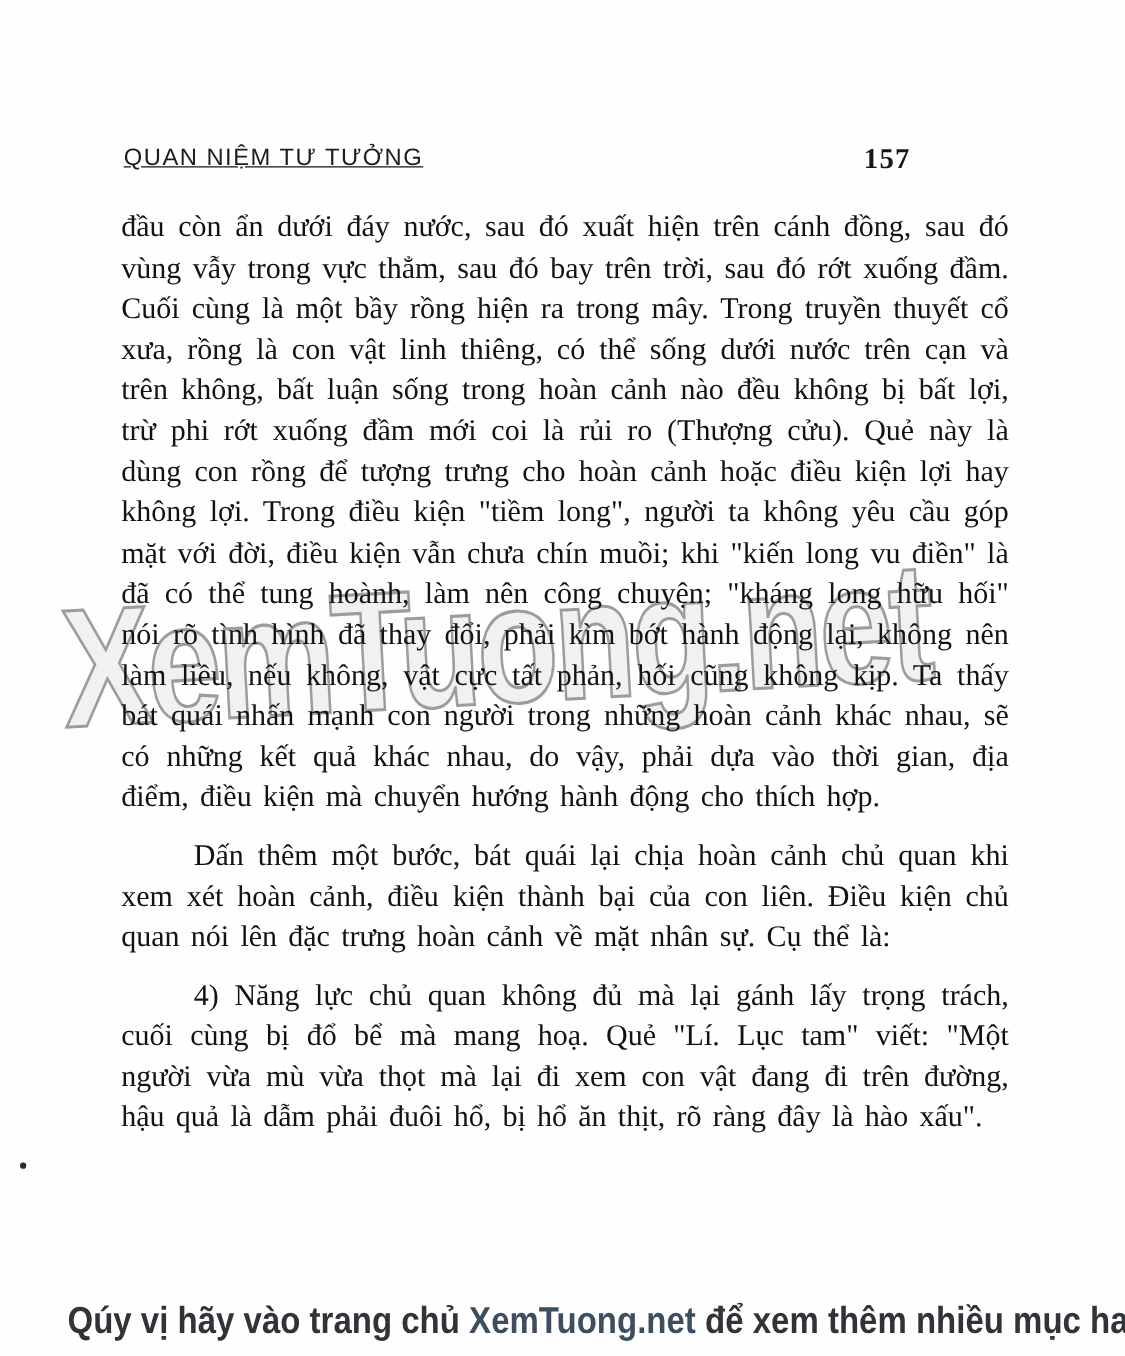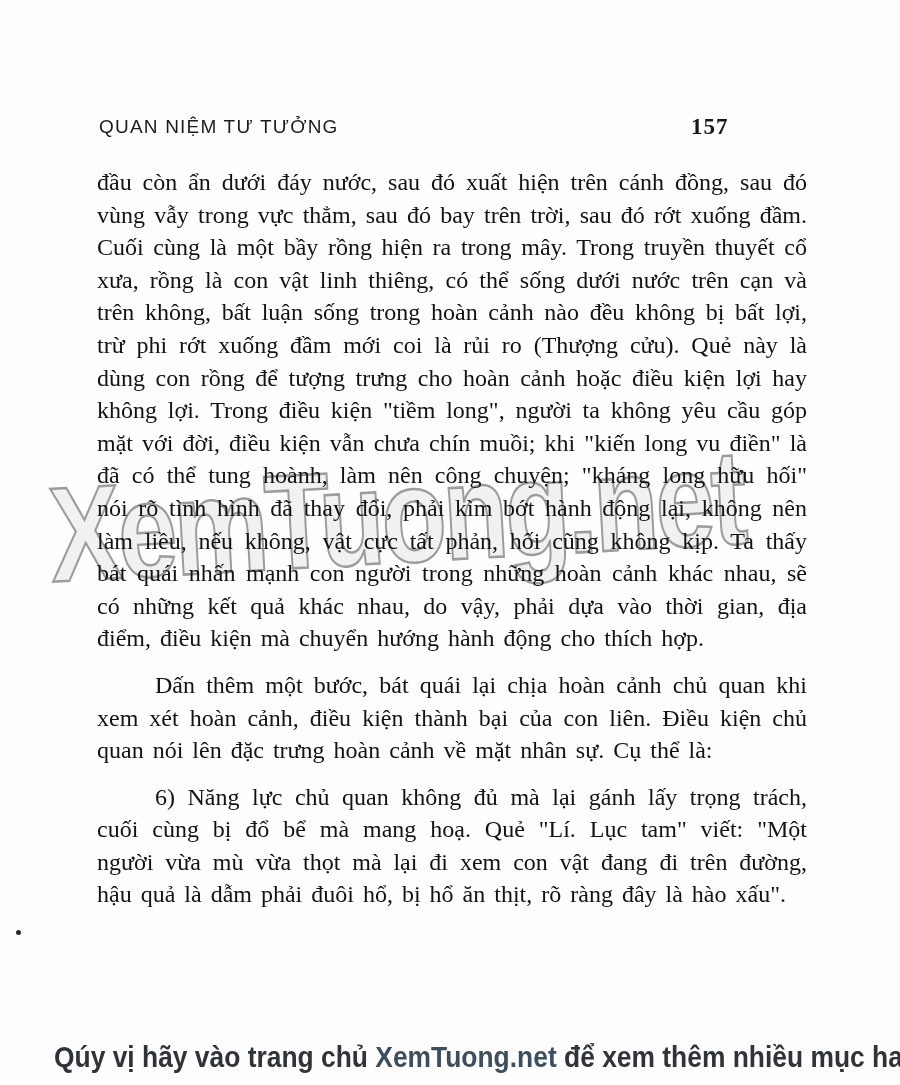--- a/index.html
+++ b/index.html
@@ -19,20 +19,21 @@
 
   
   .running-head {
     position: absolute;
     top: 116px;
     left: 99px;
     right: 95px;
     display: flex;
     justify-content: space-between;
     align-items: baseline;
+    text-decoration: underline;
   }
   .head-title {
     font-family: "Liberation Sans", sans-serif;
     font-size: 19px;
     letter-spacing: 1.2px;
     color: #1c1c1c;
     text-transform: uppercase;
   }
   .head-pagenum {
     position: absolute;
@@ -128,21 +129,21 @@
   <div class="watermark">XemTuong.net</div>
 
   <div class="running-head">
     <span class="head-title">QUAN NIỆM TƯ TƯỞNG</span>
     <span class="head-pagenum">157</span>
   </div>
 
   <div class="content">
     <p>đầu còn ẩn dưới đáy nước, sau đó xuất hiện trên cánh đồng, sau đó vùng vẫy trong vực thẳm, sau đó bay trên trời, sau đó rớt xuống đầm. Cuối cùng là một bầy rồng hiện ra trong mây. Trong truyền thuyết cổ xưa, rồng là con vật linh thiêng, có thể sống dưới nước trên cạn và trên không, bất luận sống trong hoàn cảnh nào đều không bị bất lợi, trừ phi rớt xuống đầm mới coi là rủi ro (Thượng cửu). Quẻ này là dùng con rồng để tượng trưng cho hoàn cảnh hoặc điều kiện lợi hay không lợi. Trong điều kiện "tiềm long", người ta không yêu cầu góp mặt với đời, điều kiện vẫn chưa chín muồi; khi "kiến long vu điền" là đã có thể tung hoành, làm nên công chuyện; "kháng long hữu hối" nói rõ tình hình đã thay đổi, phải kìm bớt hành động lại, không nên làm liều, nếu không, vật cực tất phản, hối cũng không kịp. Ta thấy bát quái nhấn mạnh con người trong những hoàn cảnh khác nhau, sẽ có những kết quả khác nhau, do vậy, phải dựa vào thời gian, địa điểm, điều kiện mà chuyển hướng hành động cho thích hợp.</p>
     <p class="indent">Dấn thêm một bước, bát quái lại chịa hoàn cảnh chủ quan khi xem xét hoàn cảnh, điều kiện thành bại của con liên. Điều kiện chủ quan nói lên đặc trưng hoàn cảnh về mặt nhân sự. Cụ thể là:</p>
-    <p class="indent">6) Năng lực chủ quan không đủ mà lại gánh lấy trọng trách, cuối cùng bị đổ bể mà mang hoạ. Quẻ "Lí. Lục tam" viết: "Một người vừa mù vừa thọt mà lại đi xem con vật đang đi trên đường, hậu quả là dẫm phải đuôi hổ, bị hổ ăn thịt, rõ ràng đây là hào xấu".</p>
+    <p class="indent">4) Năng lực chủ quan không đủ mà lại gánh lấy trọng trách, cuối cùng bị đổ bể mà mang hoạ. Quẻ "Lí. Lục tam" viết: "Một người vừa mù vừa thọt mà lại đi xem con vật đang đi trên đường, hậu quả là dẫm phải đuôi hổ, bị hổ ăn thịt, rõ ràng đây là hào xấu".</p>
   </div>
 
   <div class="stray-dot"></div>
 
   <div class="footer">
     <span>Qúy vị hãy vào trang chủ </span><span class="footer-link">XemTuong.net</span><span> để xem thêm nhiều mục hay khác</span>
   </div>
 
 </div>
 

